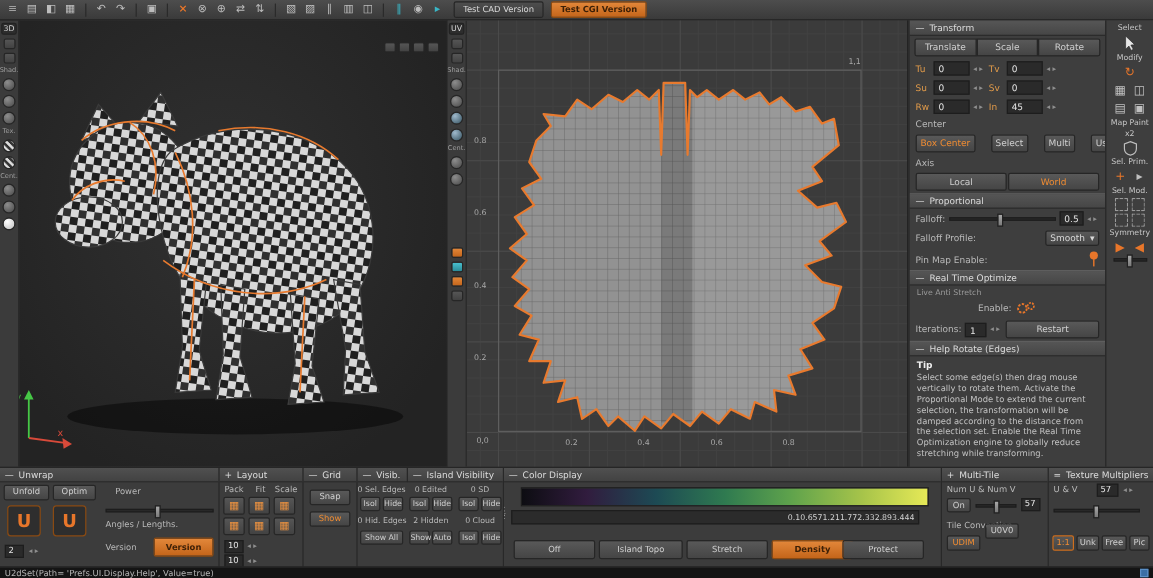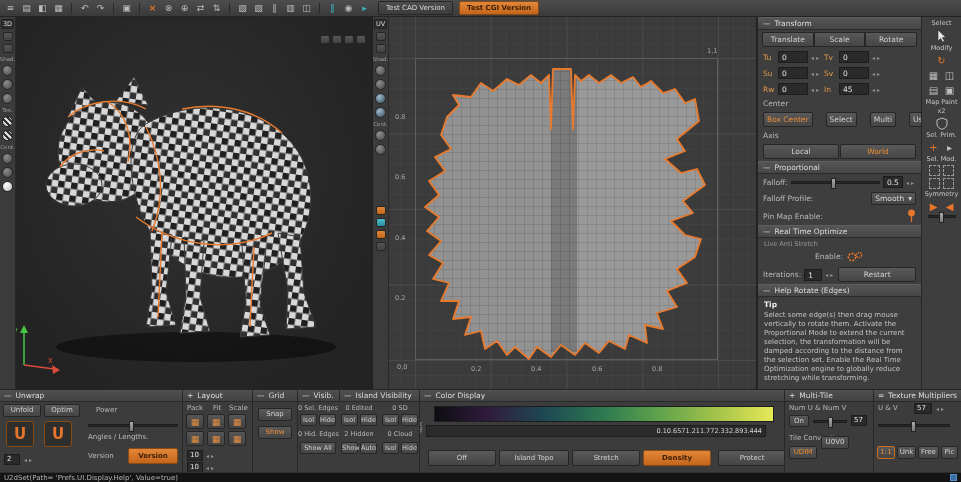--- a/index.html
+++ b/index.html
@@ -497,21 +497,21 @@
           <span>1.77</span>
           <span>2.33</span>
           <span>2.89</span>
           <span>3.44</span>
           <span>4</span>
         </div>
         <span class="minibtn" style="left:8px;top:48px;width:68px;height:16px;line-height:14px">Off</span>
         <span class="minibtn" style="left:79px;top:48px;width:70px;height:16px;line-height:14px">Island Topo</span>
         <span class="minibtn" style="left:152px;top:48px;width:68px;height:16px;line-height:14px">Stretch</span>
         <span class="minibtn orbg" style="left:223px;top:48px;width:68px;height:16px;line-height:14px">Density</span>
-        <span class="minibtn" style="left:298px;top:48px;width:68px;height:16px;line-height:14px">Protect</span>
+        <span class="minibtn" style="left:282px;top:48px;width:68px;height:16px;line-height:14px">Protect</span>
       </div>
     </div>
 
     <div class="bpanel" style="left:785px;width:89px">
       <div class="bhead">
           <span>+</span>
           <span>Multi-Tile</span>
         </div>
       <div class="bcontent">
         <span class="minilbl" style="left:4px;top:2px">Num U &amp; Num V</span>

